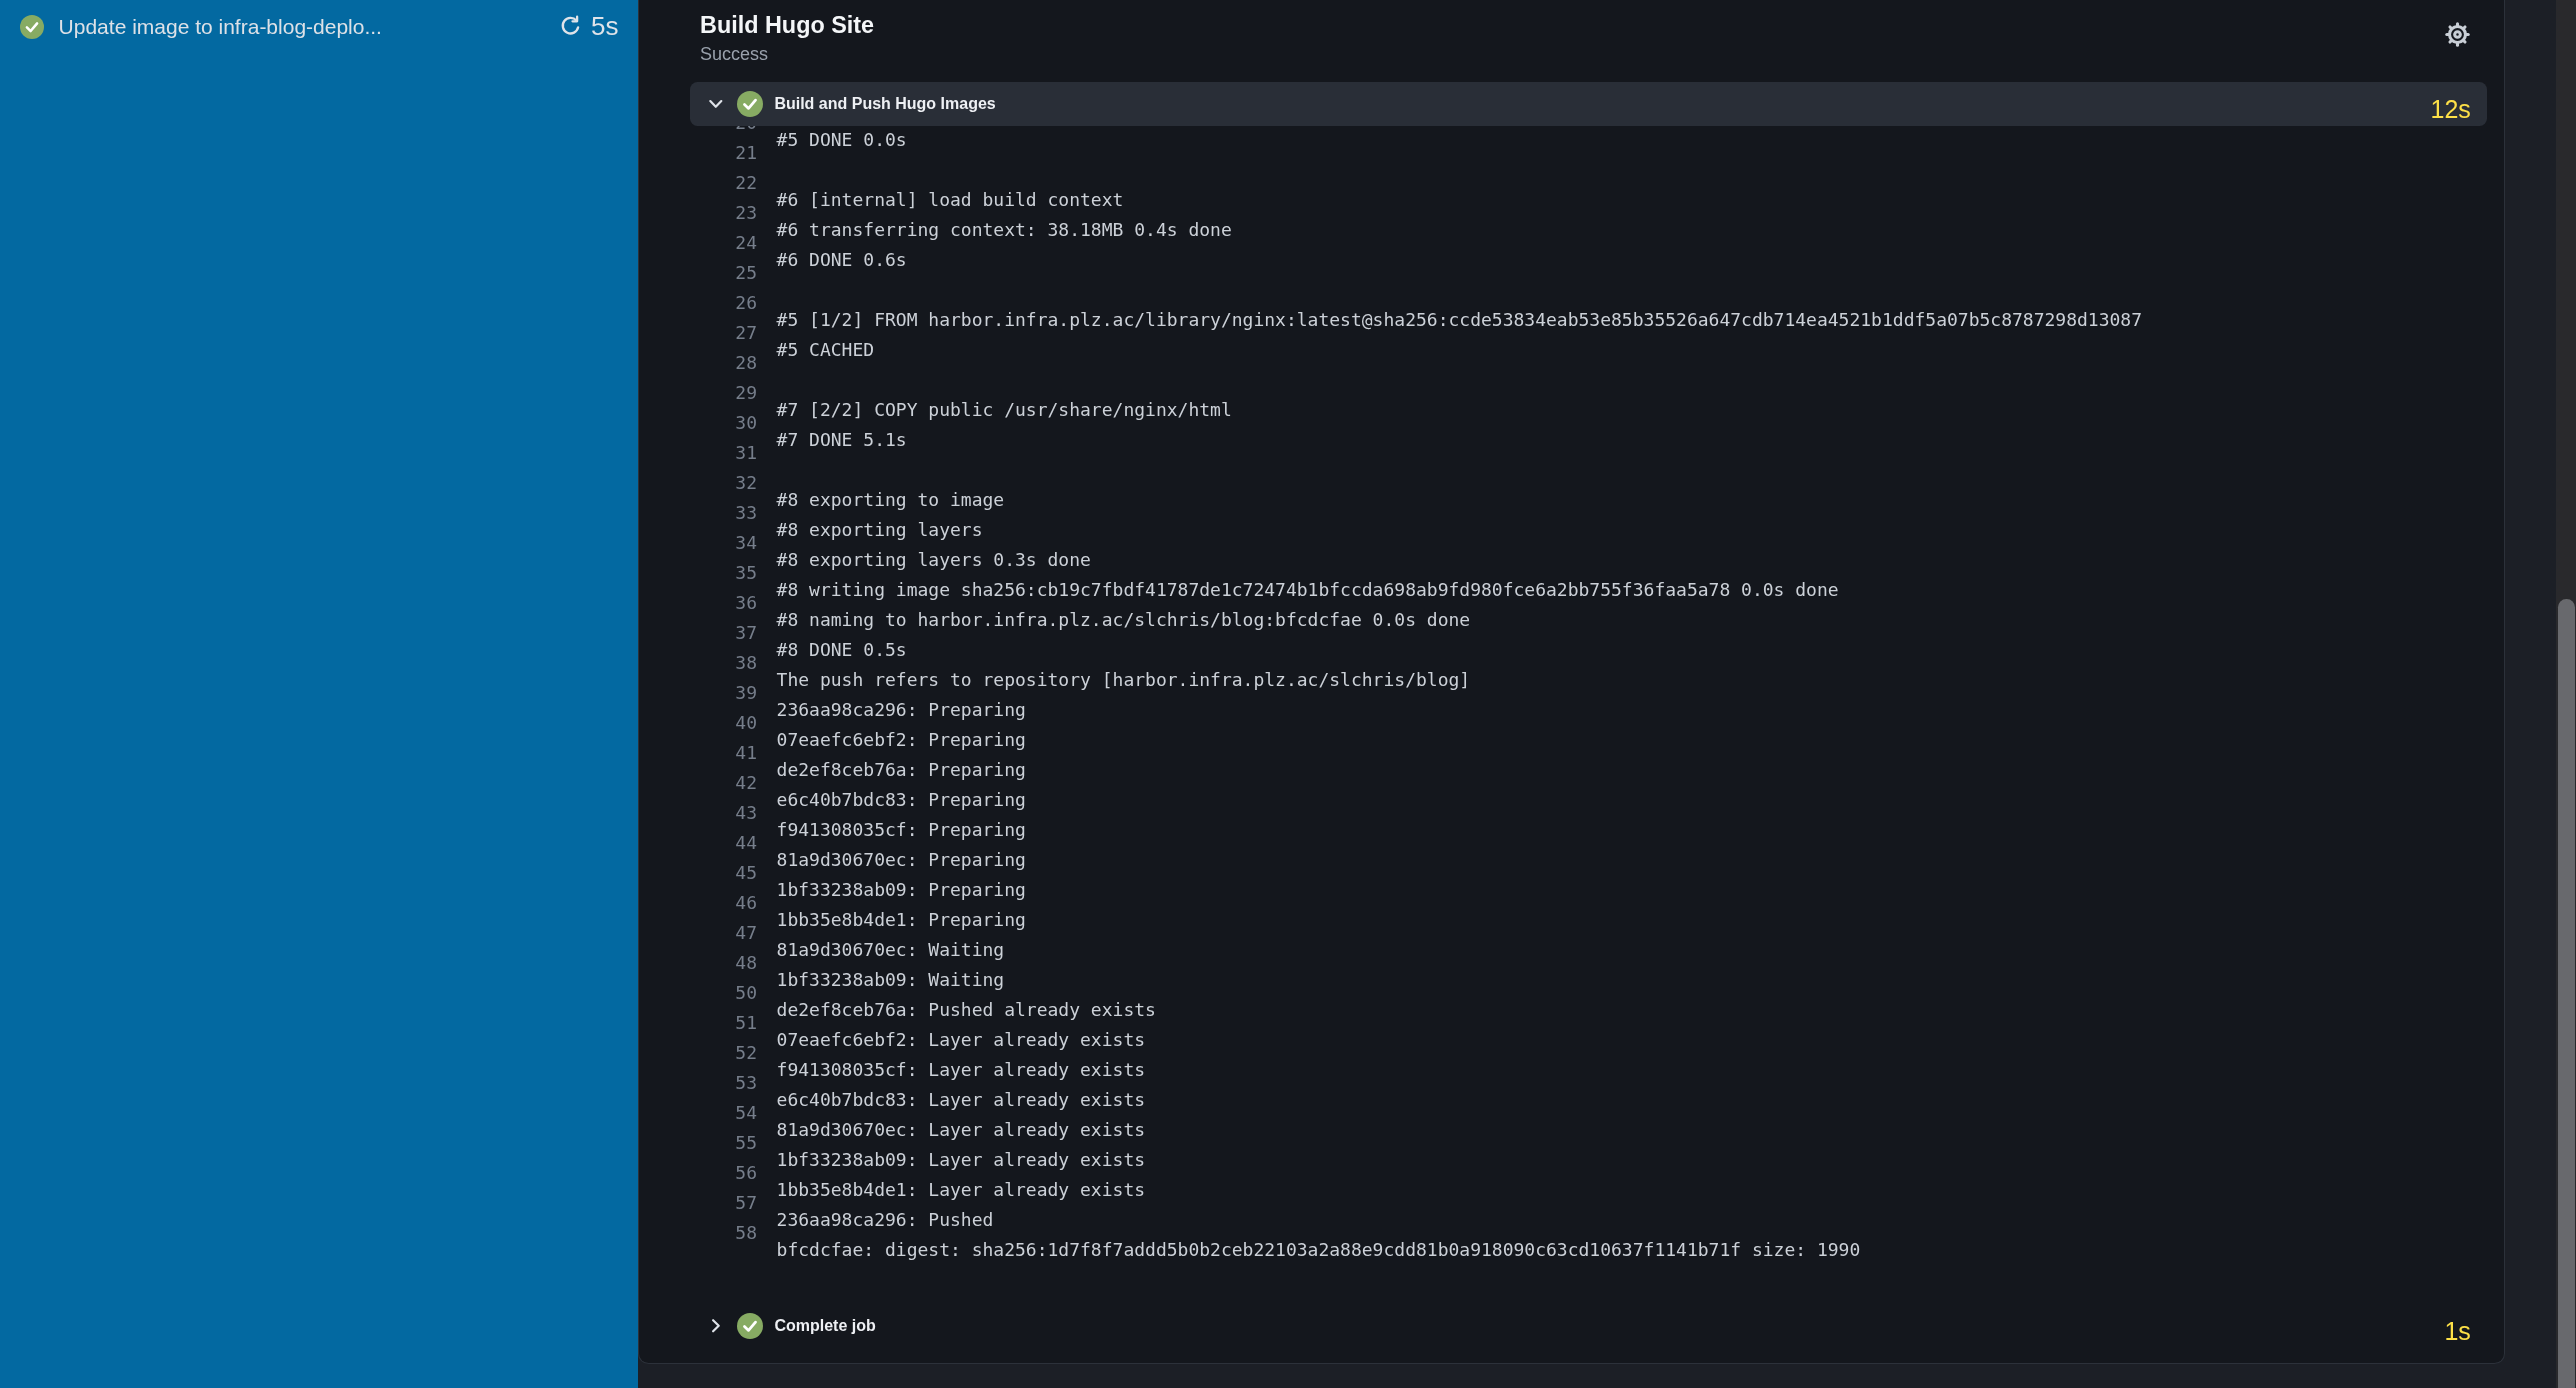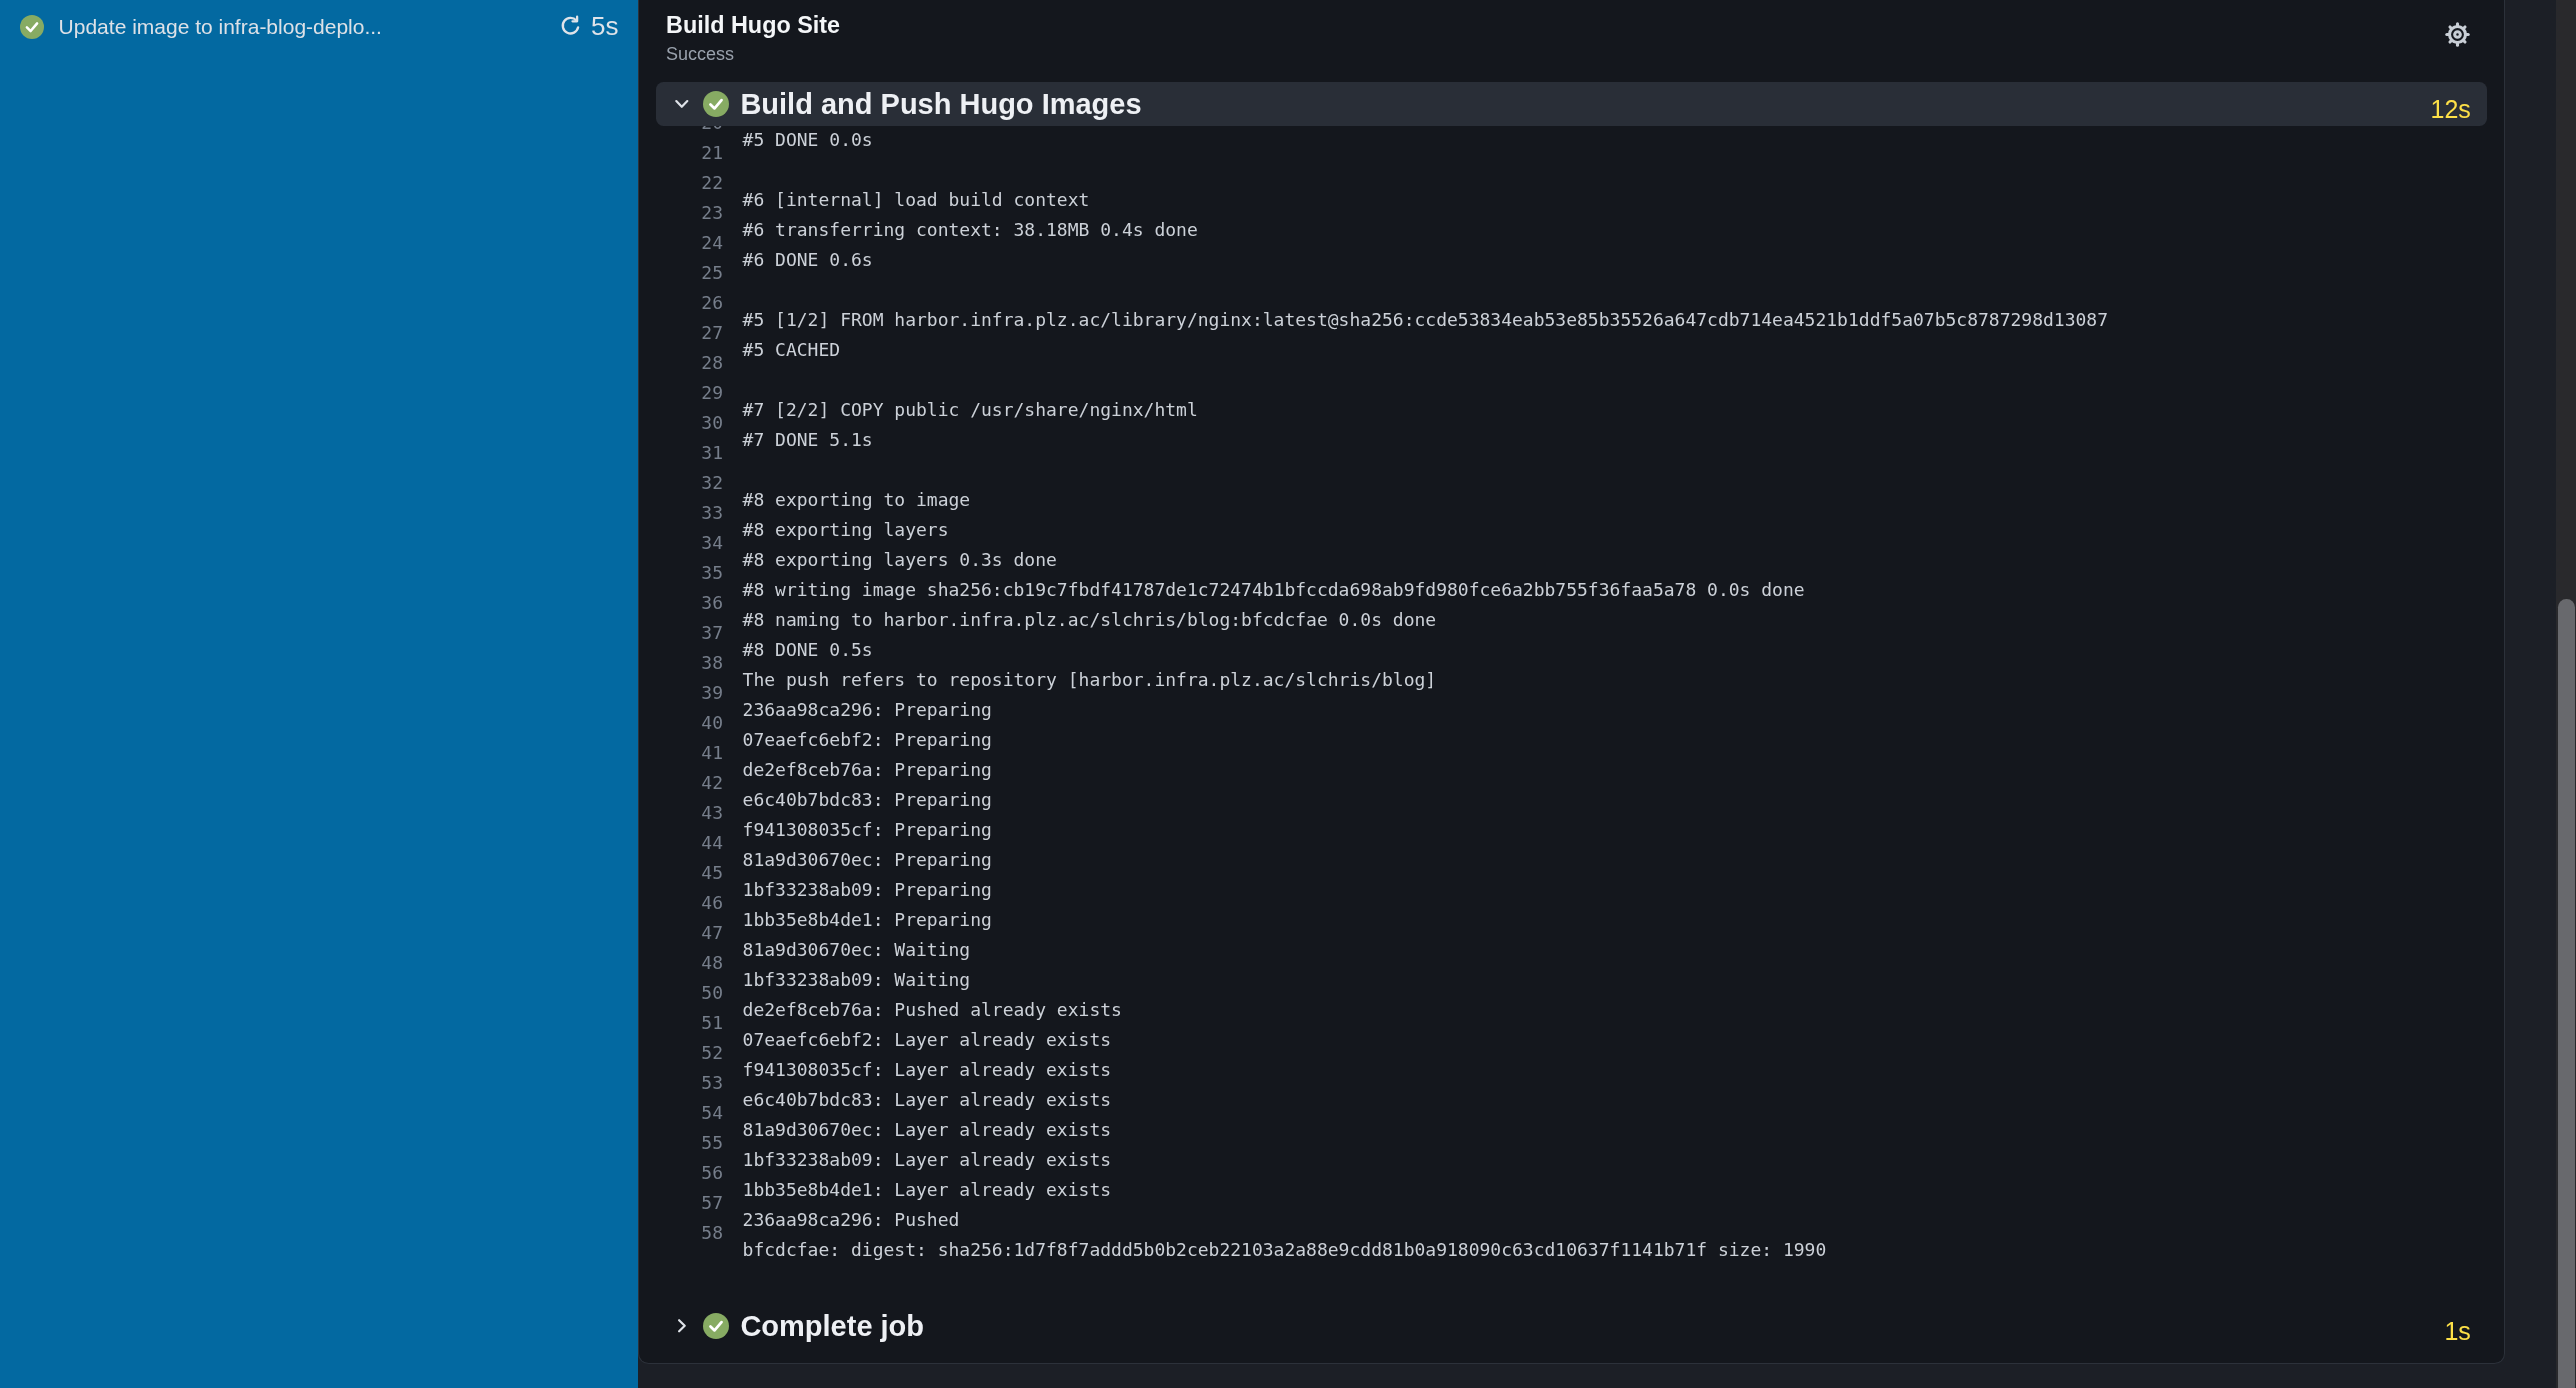--- a/index.html
+++ b/index.html
@@ -20,35 +20,36 @@
 
   
   .main {
     position:absolute; left:638px; top:0; width:1867px; height:1364px;
     background:#14171d;
     border-left:1.5px solid #2c313a;
     border-right:1.5px solid #2c313a;
     border-bottom:1.5px solid #2c313a;
     border-radius:0 0 10.6px 10.6px;
     overflow:hidden;
+    padding-left:34px;
   }
   .main-header { position:relative; height:82px; padding:12px 27px 0 27px; }
   .main-title { font-size:23.4px; font-weight:bold; color:#f4f6f8; line-height:27px; }
   .main-status { font-size:18px; color:#99a1ac; margin-top:5.3px; }
   .gear-btn { position:absolute; top:19.6px; right:32px; width:29px; height:29px; cursor:pointer; color:#c9cfd6; }
 
   
   .step-row {
     margin:0 16.6px; height:44px; border-radius:7.6px;
     display:flex; align-items:center; gap:11.3px; padding:0 16.6px;
     cursor:pointer;
   }
   .step-row.expanded { background:#292e37; }
   .step-row.collapsed { background:transparent; margin-top:18px; }
-  .step-label { font-size:29px; font-weight:600; color:#eef0f4; }
+  .step-label { font-size:16px; font-weight:600; color:#eef0f4; }
   .step-duration { margin-left:auto; font-size:25px; color:#fde047;margin-top:11px; }
   .chev { width:19.6px; height:19.6px; color:#dfe3e9; flex:0 0 auto; }
 
   
   .log-viewport { height:1160px; overflow:hidden; position:relative; }
   .log-inner { margin-top:-18px; }
   .log-line { display:flex; font-family:"DejaVu Sans Mono", monospace; font-size:18px; line-height:30px; height:30px; white-space:pre; }
   .log-num { width:84px; flex:0 0 auto; text-align:right; color:#767e8b; user-select:none; }
   .log-txt { padding-left:19.6px; color:#ccd1d8;margin-top:17px; }
 

